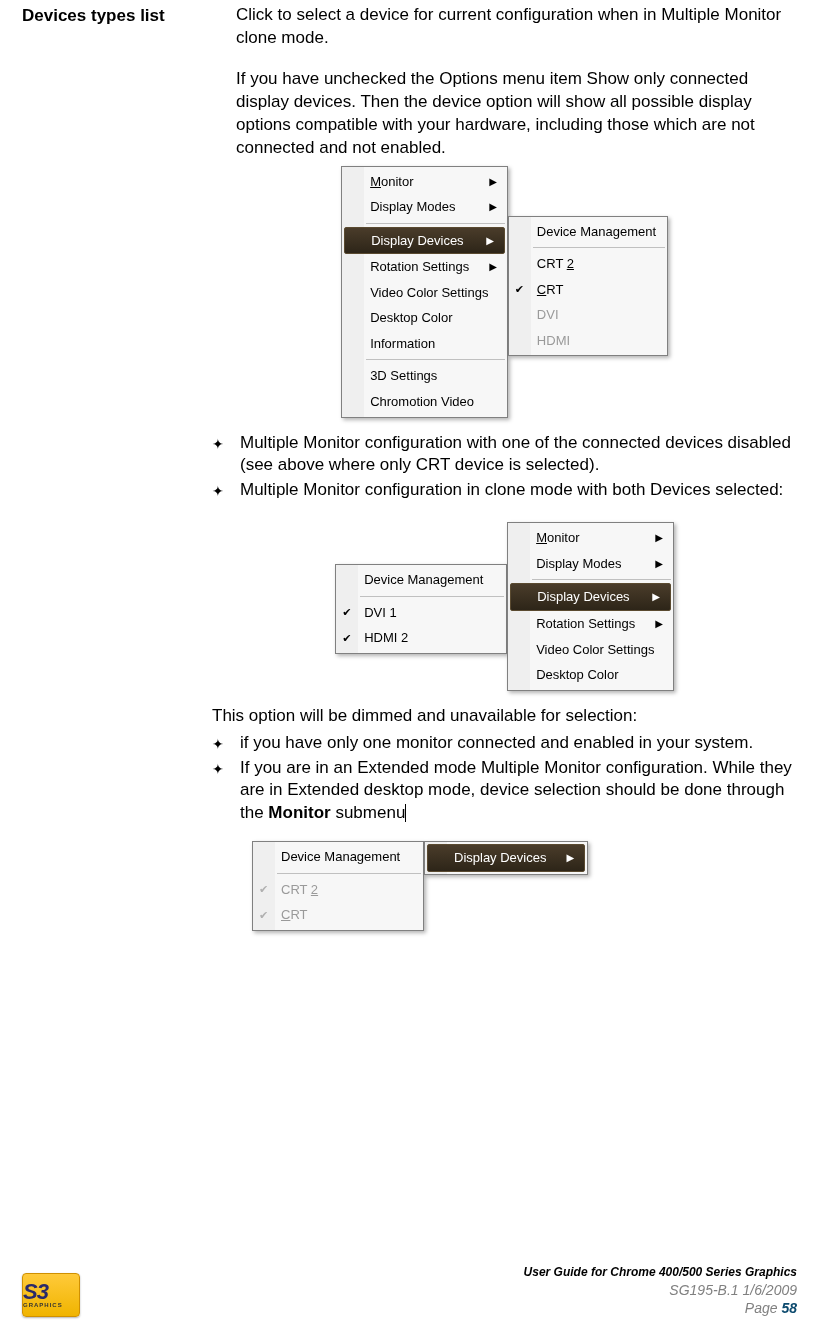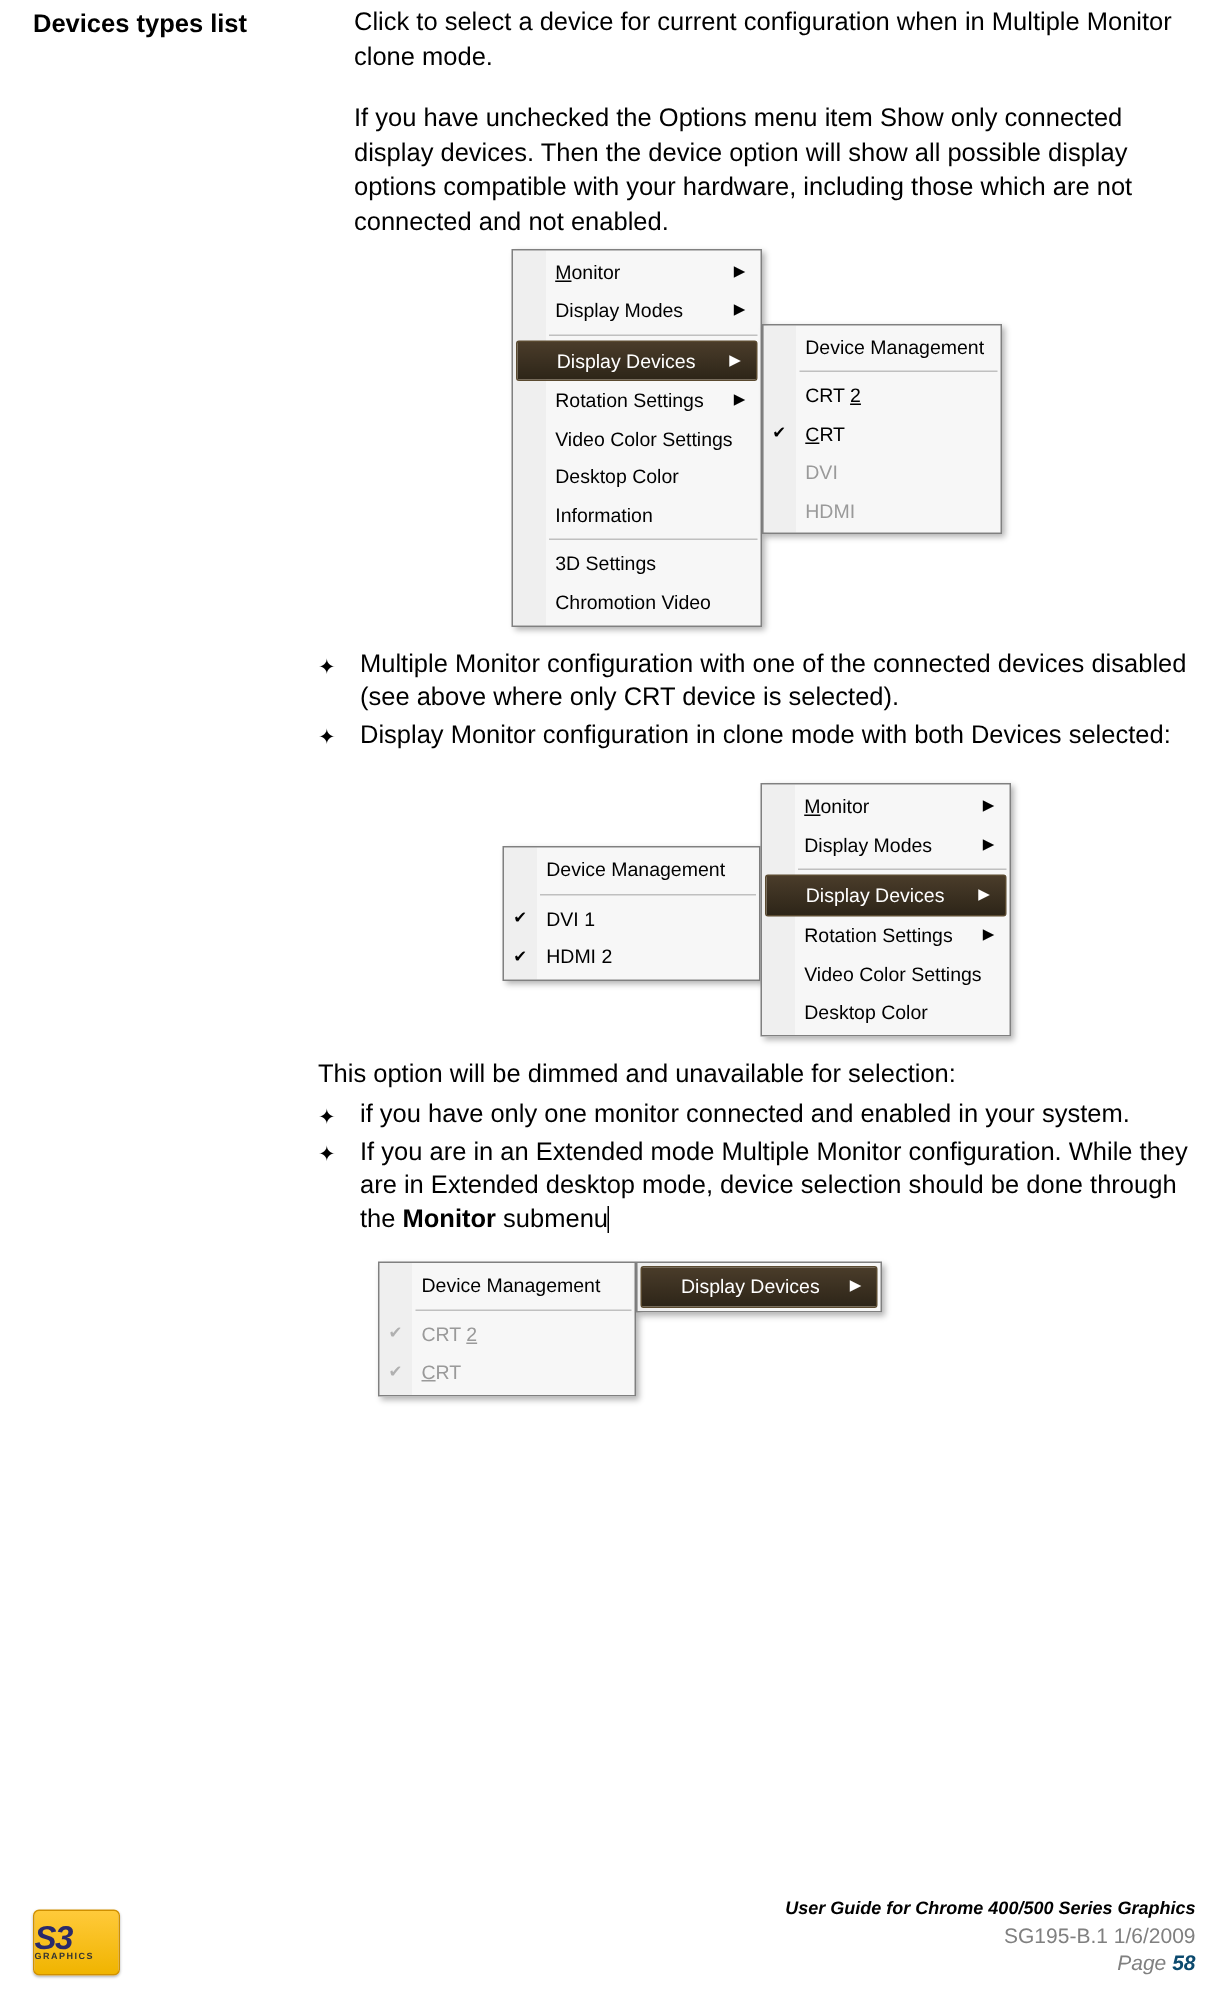--- a/index.html
+++ b/index.html
@@ -154,20 +154,21 @@
   .footer-text {
     text-align: right;
     line-height: 1.3;
   }
   .footer-title {
     font-weight: bold;
     font-style: italic;
     font-size: 12px;
   }
   .footer-meta {
+    font-style: italic;
     color: #808080;
     font-size: 14px;
   }
   .footer-page {
     font-style: italic;
     color: #808080;
     font-size: 14px;
   }
   .footer-page b {
     color: #0c4a6e;
@@ -243,21 +244,21 @@
         </div>
       </div>
 
       <div class="bullets">
         <div class="bullet">
           <span class="bullet-icon">✦</span>
           <span class="bullet-text">Multiple Monitor configuration with one of the connected devices disabled (see above where only CRT device is selected).</span>
         </div>
         <div class="bullet">
           <span class="bullet-icon">✦</span>
-          <span class="bullet-text">Display Monitor configuration in clone mode with both Devices selected:</span>
+          <span class="bullet-text">Multiple Monitor configuration in clone mode with both Devices selected:</span>
         </div>
       </div>
 
       <div class="menu-wrap" style="margin-top:20px;">
         <div class="cm">
           <div class="cm-panel" style="min-width:170px;margin-top:42px;align-self:flex-start;">
             <div class="cm-item">
                 <span>Device Management</span>
               </div>
             <div class="cm-sep"></div>

